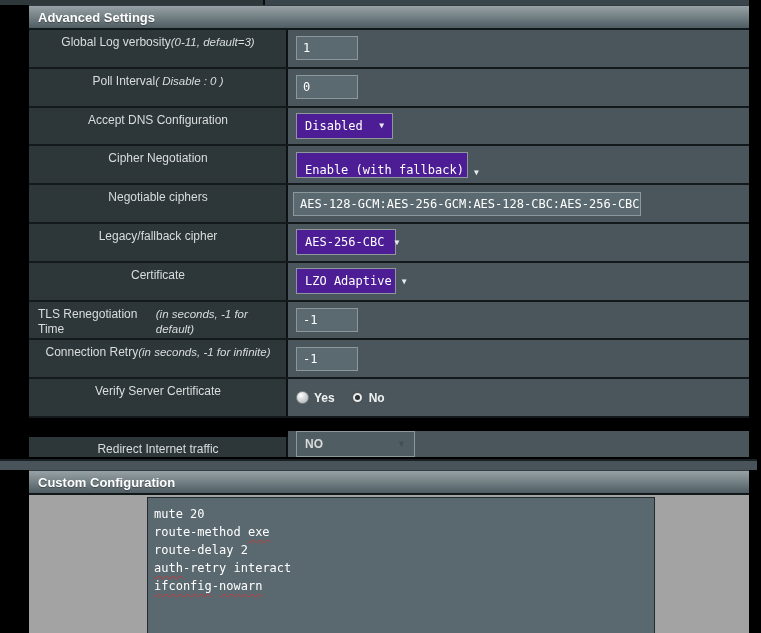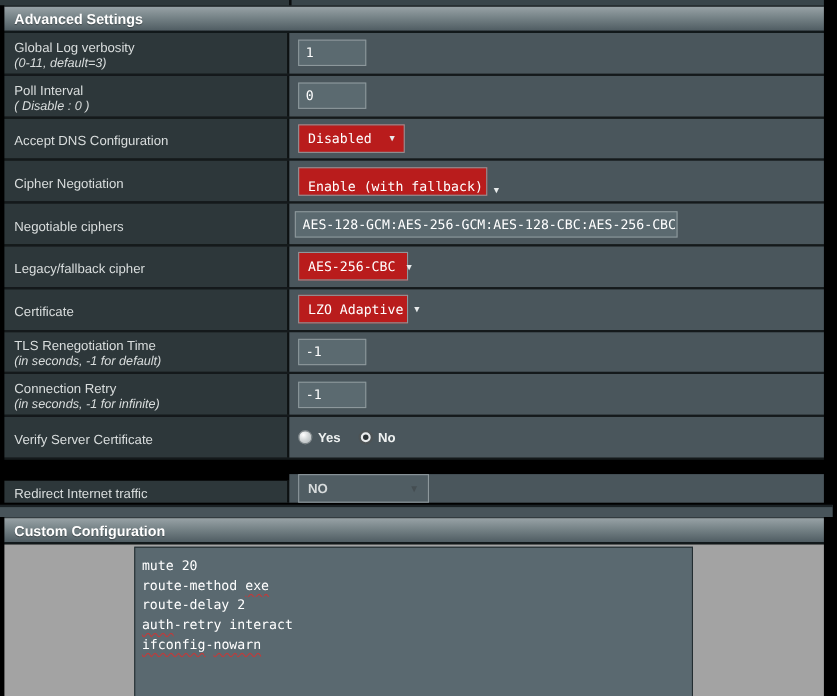--- a/index.html
+++ b/index.html
@@ -7,54 +7,54 @@
   body { font-family:"Liberation Sans", sans-serif; }
 
   .canvas { position:relative; width:761px; height:633px; background:#000; }
 
   
   .top-strip { position:absolute; top:0; left:0; width:749px; height:5px; display:flex; }
   .top-strip .l { width:263px; background:#2e383b; }
   .top-strip .d { width:2px; background:#0b0e0f; }
   .top-strip .r { flex:1; background:#39454a; }
 
-  .table { position:absolute; left:0; width:749px; border-left:4px solid #000; }
+  .table { position:absolute; left:0; width:749px; border-left:4px solid #000;padding-left:25px; }
   .table-adv { top:5px; }
   .table-custom { top:470px; height:163px; }
 
   .section-header {
     height:25px; line-height:24px;
     background:linear-gradient(180deg,#98a2a6 0%,#768387 45%,#4f5c62 100%);
     border-top:1px solid #333c40; border-bottom:2px solid #11181a;
     color:#ffffff; font-size:13px; font-weight:bold; padding-left:9px;
     text-shadow:0 1px 1px rgba(0,0,0,.35);
   }
 
   .row { display:flex; height:38.8px; border-bottom:2px solid #14191b; }
   .cell-label {
     width:259px; background:#2d373a; color:#d9dddd; font-size:12px;
     padding:5px 8px 0 9px; line-height:15px; border-right:2px solid #0d1112;
-    display:flex; flex-direction:column; justify-content:center;
+    display:flex; flex-direction:row; justify-content:center;
   }
   .cell-label .note { font-style:italic; font-size:11.5px; }
   .cell-value {
     flex:1; background:#4a565c; display:flex; align-items:center; padding-left:8px;
   }
 
   .mono { font-family:"DejaVu Sans Mono","Liberation Mono",monospace; }
 
   .num-input, .wide-input {
     height:24px; background:#5b6a70; border:1px solid #8d989c;
     color:#ffffff; font-size:12px; padding:0 0 0 6px; outline:none;
   }
   .num-input { width:62px; }
   .wide-input { width:348px; margin-left:-3px; }
 
   .fake-select {
-    height:26px; background:#b91c1c; border:1px solid #8d989c;
+    height:26px; background:#4c1d95; border:1px solid #8d989c;
     color:#ffffff; font-size:12px; display:flex; align-items:center;
     padding:0 8px; cursor:pointer;
   }
   .fake-select .txt { white-space:pre; }
   .fake-select .arrow { font-size:8px; color:#e8ebec; margin-left:10px; }
   .w-disabled { width:97px; justify-content:space-between; }
   .w-cipherneg { width:172px; justify-content:space-between;align-items:flex-end; }
   .w-std { width:100px; justify-content:space-between; }
 
   .native-select {

